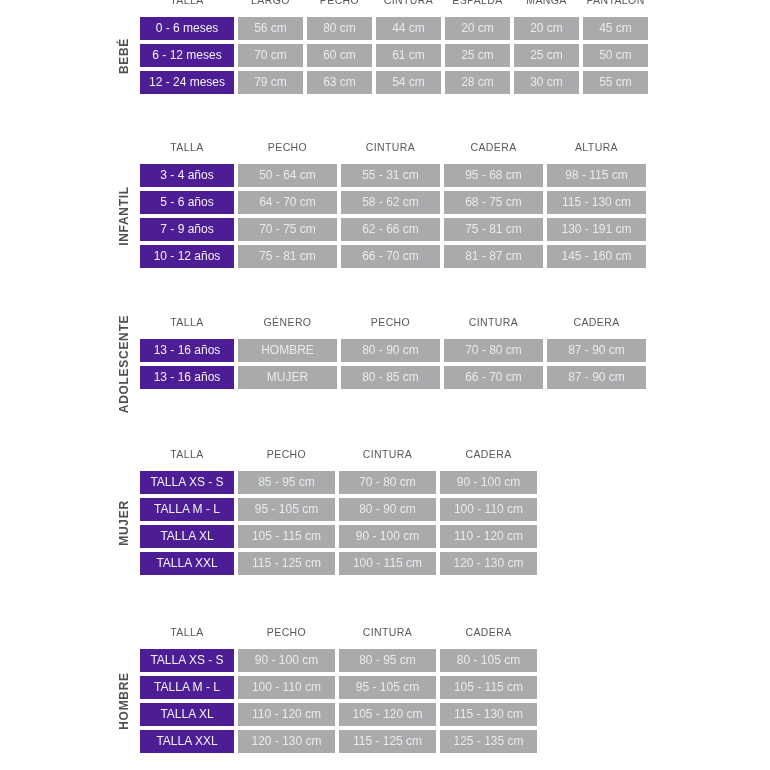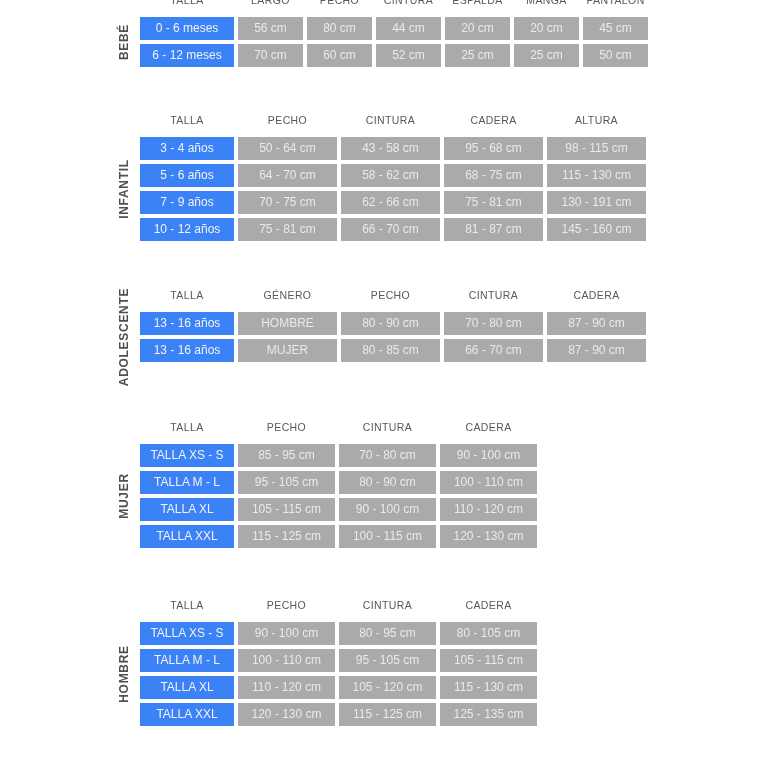--- a/index.html
+++ b/index.html
@@ -23,21 +23,21 @@
     color:#57585a; text-align:center;
     letter-spacing:0.4px; white-space:nowrap;
   }
 
   .tbody { display:flex; flex-direction:column; row-gap:4px; }
   .cell {
     height:23px; line-height:23px;
     text-align:center; font-size:12px;
     white-space:nowrap; overflow:hidden;
   }
-  .cell.dark  { background:#3b82f6; color:#f3f3f3; }
+  .cell.dark  { background:#4c1d95; color:#f3f3f3; }
   .cell.light { background:#a8aaac; color:#e9eaeb; }
 
   .body-wrap { position:relative; }
   .vlabel {
     position:absolute; left:-16px; top:50%;
     transform:translate(-50%,-50%) rotate(-90deg);
     font-size:12px; font-weight:bold;
     letter-spacing:0.7px; color:#4e4f51;
     white-space:nowrap;
   }
@@ -75,44 +75,53 @@
               <div class="cell light">80 cm</div>
               <div class="cell light">44 cm</div>
               <div class="cell light">20 cm</div>
               <div class="cell light">20 cm</div>
               <div class="cell light">45 cm</div>
             </div>
             <div class="row cols-7">
               <div class="cell dark">6 - 12 meses</div>
               <div class="cell light">70 cm</div>
               <div class="cell light">60 cm</div>
-              <div class="cell light">52 cm</div>
+              <div class="cell light">61 cm</div>
               <div class="cell light">25 cm</div>
               <div class="cell light">25 cm</div>
               <div class="cell light">50 cm</div>
             </div>
+            <div class="row cols-7">
+              <div class="cell dark">12 - 24 meses</div>
+              <div class="cell light">79 cm</div>
+              <div class="cell light">63 cm</div>
+              <div class="cell light">54 cm</div>
+              <div class="cell light">28 cm</div>
+              <div class="cell light">30 cm</div>
+              <div class="cell light">55 cm</div>
+            </div>
           </div>
       </div>
     </section>
 
     <section class="size-table s1">
       <div class="thead cols-5">
           <div class="hcell">TALLA</div>
           <div class="hcell">PECHO</div>
           <div class="hcell">CINTURA</div>
           <div class="hcell">CADERA</div>
           <div class="hcell">ALTURA</div>
         </div>
       <div class="body-wrap">
         <div class="vlabel">INFANTIL</div>
         <div class="tbody">
             <div class="row cols-5">
               <div class="cell dark">3 - 4 años</div>
               <div class="cell light">50 - 64 cm</div>
-              <div class="cell light">43 - 58 cm</div>
+              <div class="cell light">55 - 31 cm</div>
               <div class="cell light">95 - 68 cm</div>
               <div class="cell light">98 - 115 cm</div>
             </div>
             <div class="row cols-5">
               <div class="cell dark">5 - 6 años</div>
               <div class="cell light">64 - 70 cm</div>
               <div class="cell light">58 - 62 cm</div>
               <div class="cell light">68 - 75 cm</div>
               <div class="cell light">115 - 130 cm</div>
             </div>

